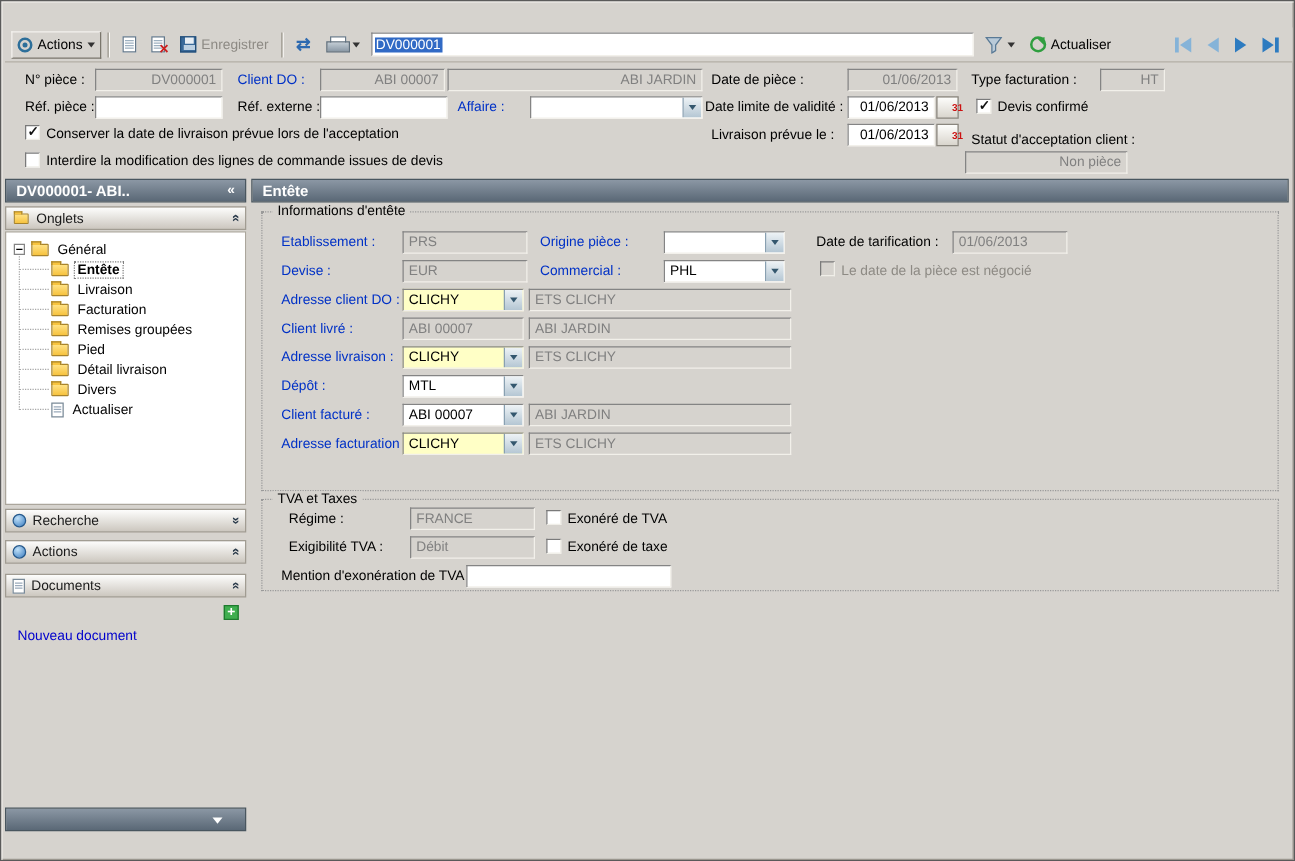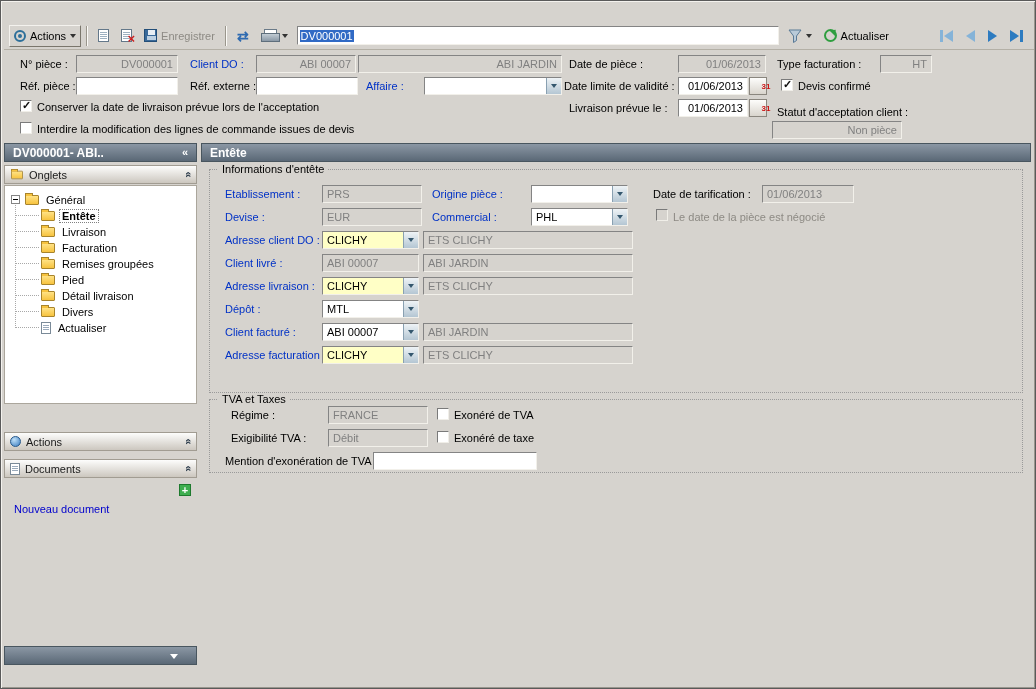--- a/index.html
+++ b/index.html
@@ -290,20 +290,25 @@
       <div class="titem" style="left:36px;top:118px">
         <span class="folder"></span>
         <span class="t">Divers</span>
       </div>
       <div class="titem" style="left:36px;top:134px">
         <span class="docicon"></span>
         <span class="t">Actualiser</span>
       </div>
     </div>
 
+    <div class="sbar" style="top:245px">
+      <span class="circle-ico"></span>
+      <span>Recherche</span>
+      <span class="chev down"></span>
+    </div>
     <div class="sbar" style="top:270px">
       <span class="circle-ico"></span>
       <span>Actions</span>
       <span class="chev up"></span>
     </div>
     <div class="sbar" style="top:297px">
       <span class="docicon"></span>
       <span>Documents</span>
       <span class="chev up"></span>
     </div>

